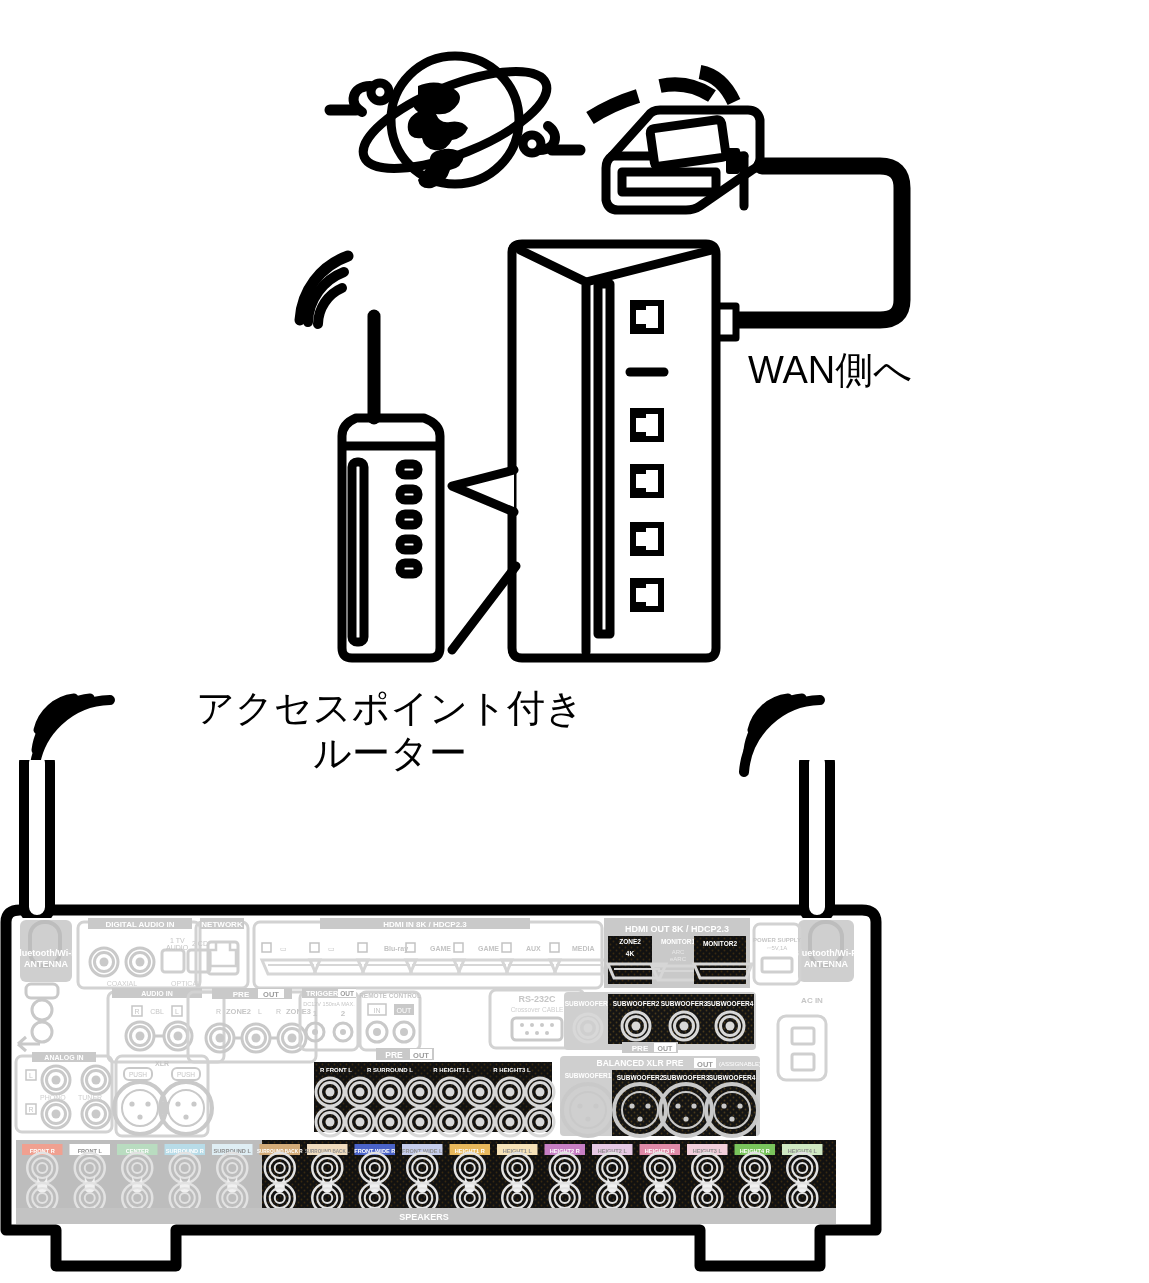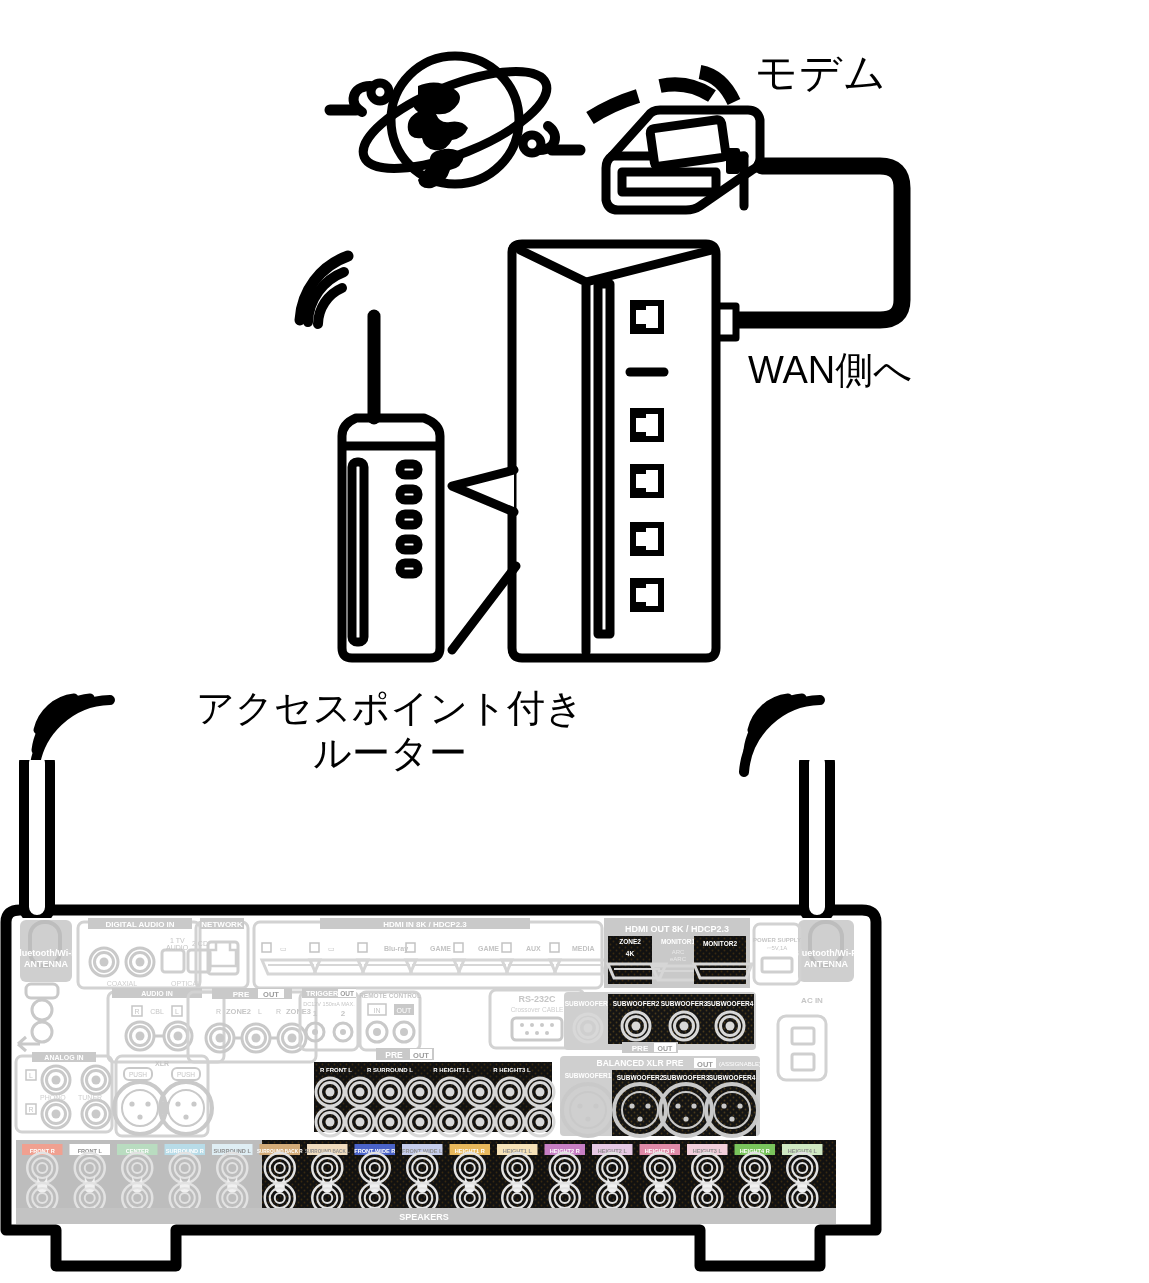--- a/index.html
+++ b/index.html
@@ -12,21 +12,20 @@
   #lbl-wan{left:748px;top:348px;font-size:38px;letter-spacing:0px;}
   #lbl-router{left:175px;top:686px;font-size:38px;text-align:center;width:430px;letter-spacing:0px;}
   svg{display:block;}
   .sv{position:absolute;left:0;top:0;}
 </style>
 </head>
 <body>
 
 <div class="stage">
 
-  <div class="lbl" id="lbl-modem">モデム</div>
   <div class="lbl" id="lbl-wan">WAN側へ</div>
   <div class="lbl" id="lbl-router"><div>アクセスポイント付き</div><div>ルーター</div></div>
 
   <svg class="sv" width="1149" height="790" viewBox="0 0 1149 790">
     <g fill="none" stroke="#000" stroke-linecap="round" stroke-linejoin="round">
 
       <g stroke-width="9">
         <circle cx="455" cy="120" r="64"></circle>
         <ellipse cx="455" cy="120" rx="98" ry="34" transform="rotate(-22 455 120)"></ellipse>
         <circle cx="380" cy="92" r="9" fill="#fff"></circle>

